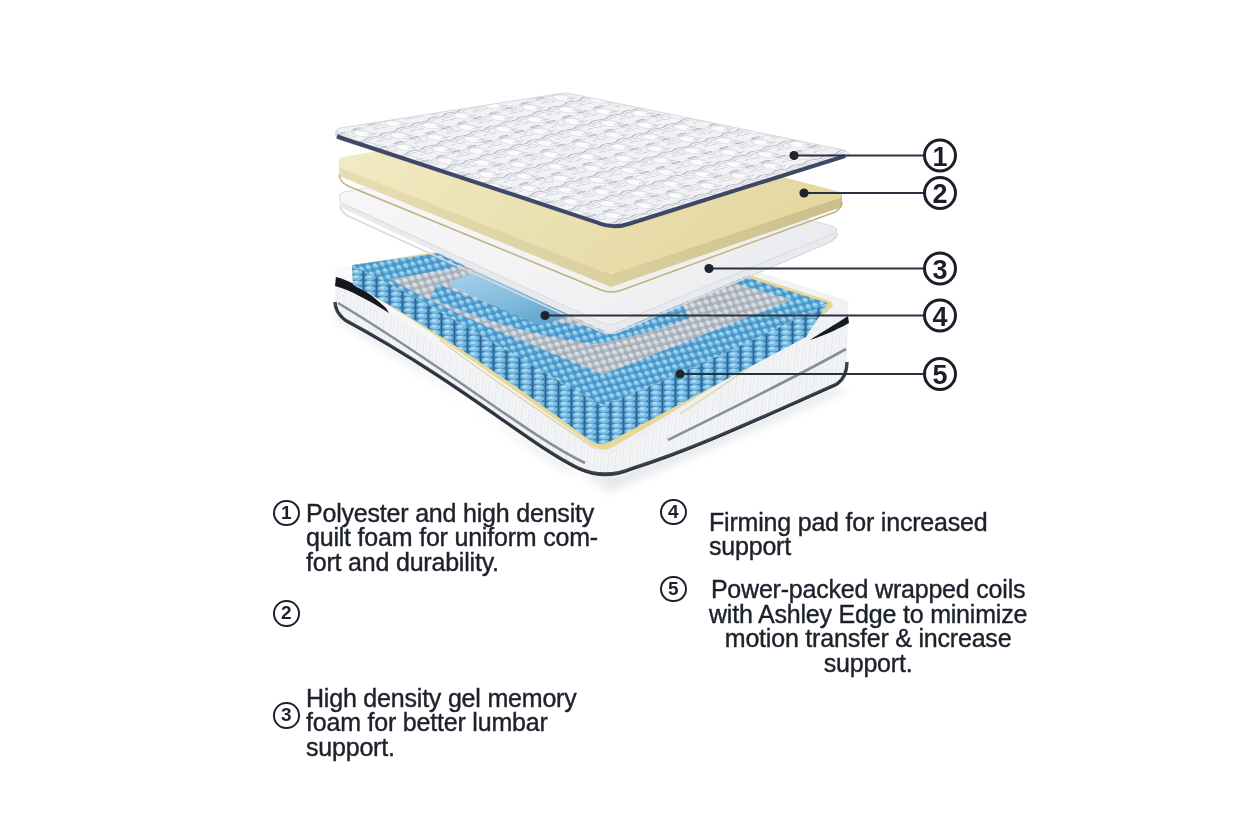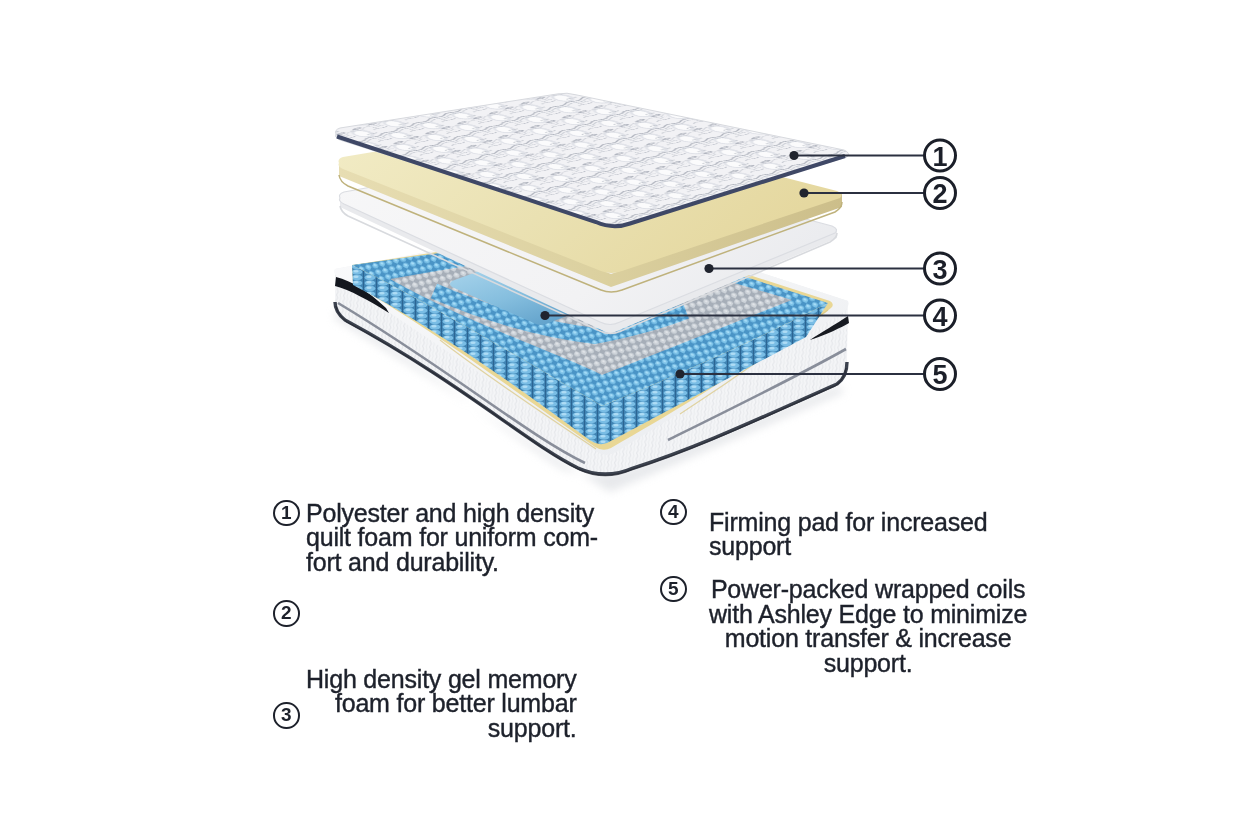--- a/index.html
+++ b/index.html
@@ -170,20 +170,20 @@
   <text x="940" y="384">5</text>
 </g>
 </svg>
 
 <span class="num" style="left:273px;top:499.5px;">1</span>
 <div class="txt" style="left:306px;top:501px;">Polyester and high density<br>quilt foam for uniform com-<br>fort and durability.</div>
 
 <span class="num" style="left:273px;top:600px;">2</span>
 
 <span class="num" style="left:273px;top:702px;">3</span>
-<div class="txt" style="left:306px;top:667px;text-align:right;">High density gel memory<br>foam for better lumbar<br>support.</div>
+<div class="txt" style="left:306px;top:686px;">High density gel memory<br>foam for better lumbar<br>support.</div>
 
 <span class="num" style="left:660px;top:498.5px;">4</span>
 <div class="txt" style="left:709px;top:510px;">Firming pad for increased<br>support</div>
 
 <span class="num" style="left:660px;top:575.7px;">5</span>
 <div class="txt" style="left:709px;top:577.2px;text-align:center;">Power-packed wrapped coils<br>with Ashley Edge to minimize<br>motion transfer &amp; increase<br>support.</div>
 </div>
 
 </body></html>

